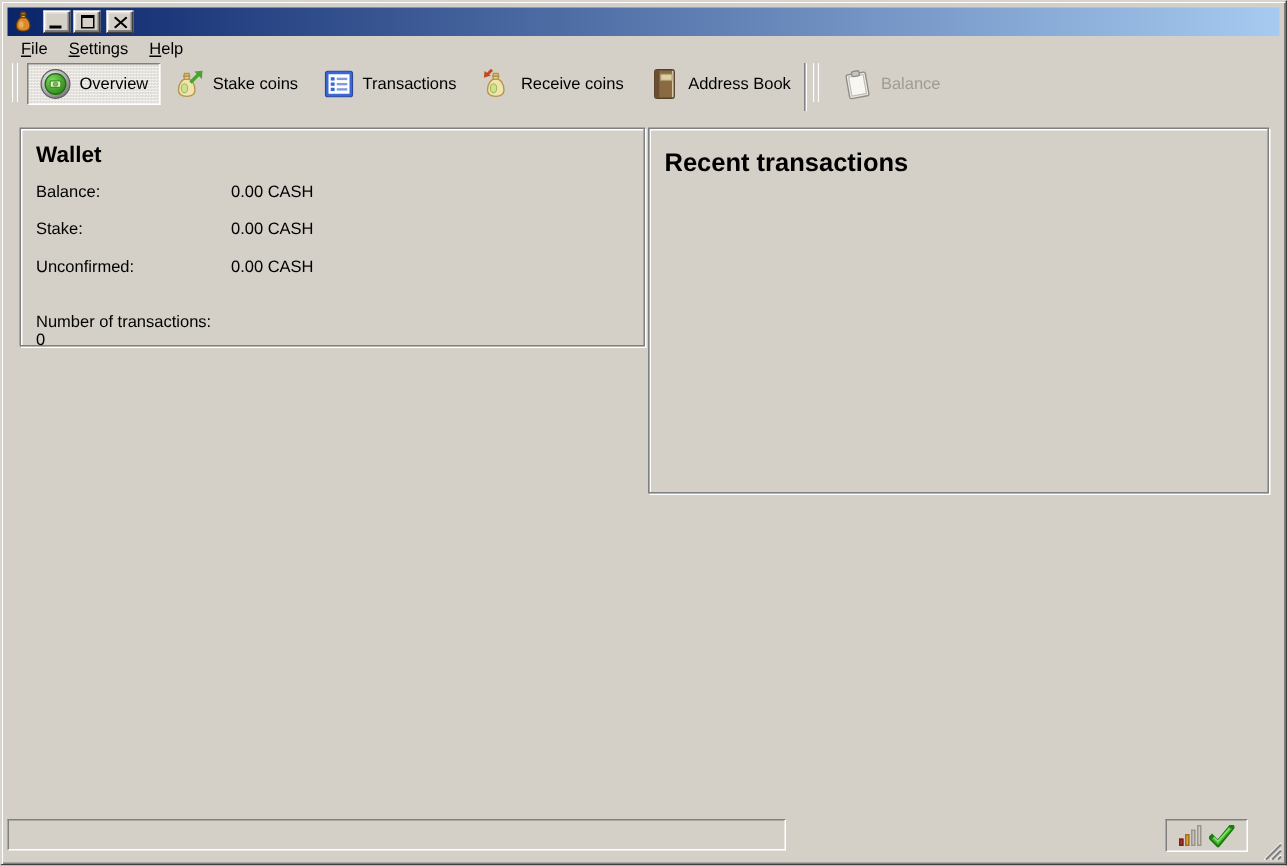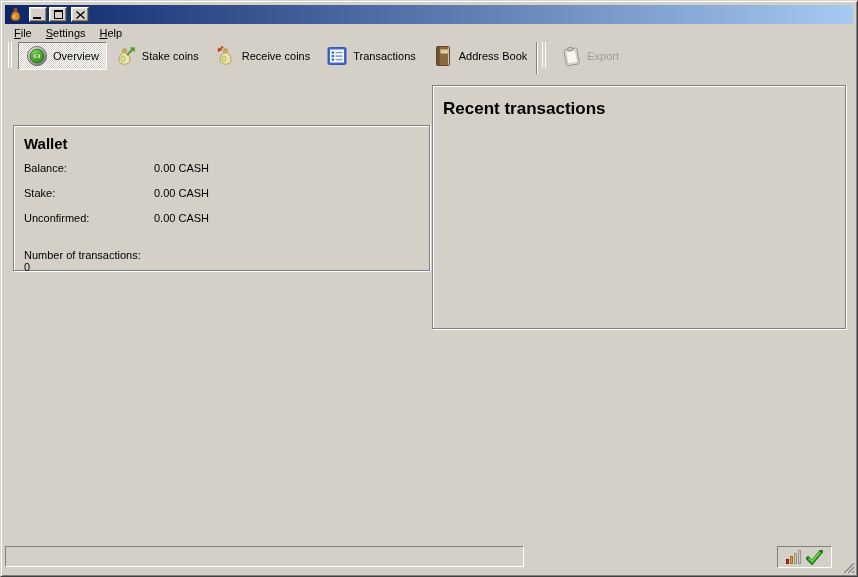--- a/index.html
+++ b/index.html
@@ -55,21 +55,21 @@
   .tb-sep { width:2px; height:32px; border-left:1px solid #808080; border-right:1px solid #ffffff; margin:0 1px; flex:none; }
   .tbtn.disabled { color:#a09c92; }
 
   
   .content { position:absolute; left:4px; top:75px; right:4px; bottom:33px; background:#d4d0c8; }
   .panel {
     position:absolute; background:#d4d0c8;
     border:1px solid #808080;
     box-shadow: 1px 1px 0 #ffffff, inset 1px 1px 0 #ffffff;
   }
-  .panel-wallet { left:8px; top:9px; width:417px; height:146px;margin-top:40px; }
+  .panel-wallet { left:8px; top:9px; width:417px; height:146px; }
   .panel-recent { left:427px; top:9px; width:414px; height:244px; }
 
   .wallet-title { position:absolute; left:10px; top:9px; font-size:15px; font-weight:bold; }
   .wrow { position:absolute; left:10px; display:flex; }
   .wrow .lbl { width:130px; }
   .wrow .val { font-weight:normal; }
   .wrow.r0 { top:36px; } .wrow.r1 { top:61px; } .wrow.r2 { top:86px; } .wrow.r3 { top:123px;flex-direction:column; }
   .wrow.r3 .val { font-weight:normal; }
 
   .recent-title { position:absolute; left:10px; top:13px; font-weight:bold; font-size:17px; }
@@ -158,46 +158,46 @@
         <path d="M8 3.9 L11 3.9 L11.4 5.8 L7.6 5.8 Z" fill="#d8bc6a" stroke="#b2954a" stroke-width="0.9"></path>
         <ellipse cx="8" cy="13.8" rx="2.1" ry="3" fill="#cfe093" stroke="#9cba52" stroke-width="0.7"></ellipse>
         <path d="M12 10 L18 4" stroke="#4aa32c" stroke-width="2.2"></path>
         <path d="M14.6 2.6 L20 2.2 L19.6 7.6 Z" fill="#4aa32c"></path>
       </svg>
       <span>Stake coins</span>
     </button>
 
     <button class="tbtn">
       <svg class="ticon" viewBox="0 0 22 22">
-        <path d="M10.5 7.5 C7 7.5 5 11.5 5 15 C5 18 7.5 19.2 10.5 19.2 C13.5 19.2 16 18 16 15 C16 11.5 14 7.5 10.5 7.5 Z" fill="#f0e3ae" stroke="#b2954a" stroke-width="0.9"></path>
-        <path d="M8.6 5.8 L12.4 5.8 L12 7.7 L9 7.7 Z" fill="#e6d290" stroke="#b2954a" stroke-width="0.9"></path>
-        <path d="M9 3.9 L12 3.9 L12.4 5.8 L8.6 5.8 Z" fill="#d8bc6a" stroke="#b2954a" stroke-width="0.9"></path>
-        <ellipse cx="9" cy="13.8" rx="2.1" ry="3" fill="#cfe093" stroke="#9cba52" stroke-width="0.7"></ellipse>
-        <path d="M8 1.5 L4.5 5" stroke="#c3491f" stroke-width="2"></path>
-        <path d="M2.6 6.9 L3 2.4 L7.2 5.4 Z" fill="#c3491f"></path>
-      </svg>
-      <span>Receive coins</span>
-    </button>
-
-    <button class="tbtn">
-      <svg class="ticon" viewBox="0 0 22 22">
         <rect x="2" y="2.5" width="18" height="17" rx="1.5" fill="#3b68d6" stroke="#27479c" stroke-width="0.8"></rect>
         <rect x="4" y="4.5" width="14" height="13" fill="#ffffff"></rect>
         <rect x="5.5" y="6.5" width="2.6" height="2.2" fill="#3b68d6"></rect>
         <rect x="9.5" y="6.8" width="7" height="1.6" fill="#7e9be2"></rect>
         <rect x="5.5" y="10" width="2.6" height="2.2" fill="#3b68d6"></rect>
         <rect x="9.5" y="10.3" width="7" height="1.6" fill="#7e9be2"></rect>
         <rect x="5.5" y="13.5" width="2.6" height="2.2" fill="#3b68d6"></rect>
         <rect x="9.5" y="13.8" width="7" height="1.6" fill="#7e9be2"></rect>
       </svg>
       <span>Transactions</span>
     </button>
 
     <button class="tbtn">
       <svg class="ticon" viewBox="0 0 22 22">
+        <path d="M10.5 7.5 C7 7.5 5 11.5 5 15 C5 18 7.5 19.2 10.5 19.2 C13.5 19.2 16 18 16 15 C16 11.5 14 7.5 10.5 7.5 Z" fill="#f0e3ae" stroke="#b2954a" stroke-width="0.9"></path>
+        <path d="M8.6 5.8 L12.4 5.8 L12 7.7 L9 7.7 Z" fill="#e6d290" stroke="#b2954a" stroke-width="0.9"></path>
+        <path d="M9 3.9 L12 3.9 L12.4 5.8 L8.6 5.8 Z" fill="#d8bc6a" stroke="#b2954a" stroke-width="0.9"></path>
+        <ellipse cx="9" cy="13.8" rx="2.1" ry="3" fill="#cfe093" stroke="#9cba52" stroke-width="0.7"></ellipse>
+        <path d="M8 1.5 L4.5 5" stroke="#c3491f" stroke-width="2"></path>
+        <path d="M2.6 6.9 L3 2.4 L7.2 5.4 Z" fill="#c3491f"></path>
+      </svg>
+      <span>Receive coins</span>
+    </button>
+
+    <button class="tbtn">
+      <svg class="ticon" viewBox="0 0 22 22">
         <rect x="4.5" y="1.5" width="13" height="19" rx="1.5" fill="#8a6a42" stroke="#54402a" stroke-width="0.9"></rect>
         <rect x="4.5" y="1.5" width="3" height="19" rx="1" fill="#6a4e30"></rect>
         <rect x="15.8" y="2.2" width="1.2" height="17.6" fill="#c9b astroke" opacity="0"></rect>
         <rect x="16" y="2.2" width="1" height="17.6" fill="#d6c8a8"></rect>
         <rect x="8.5" y="4.5" width="7.5" height="4" fill="#ddd0a2" stroke="#b0a070" stroke-width="0.7"></rect>
       </svg>
       <span>Address Book</span>
     </button>
 
     <span class="tb-sep"></span>
@@ -207,21 +207,21 @@
       </span>
 
     <button class="tbtn disabled">
       <svg class="ticon" viewBox="0 0 22 22">
         <g transform="rotate(-10 11 11)">
           <rect x="5" y="4" width="13" height="16" rx="1.2" fill="#e9e7e1" stroke="#8e8c84" stroke-width="0.9"></rect>
           <rect x="6.6" y="5.6" width="9.8" height="12.8" fill="#f7f6f2" stroke="#bdbab2" stroke-width="0.7"></rect>
           <rect x="9" y="2.4" width="5" height="3.4" rx="1" fill="#c9c6be" stroke="#8e8c84" stroke-width="0.9"></rect>
         </g>
       </svg>
-      <span>Export</span>
+      <span>Balance</span>
     </button>
   </div>
 
   <div class="content">
 
     <div class="panel panel-wallet">
       <div class="wallet-title">Wallet</div>
       <div class="wrow r0">
         <span class="lbl">Balance:</span>
         <span class="val">0.00 CASH</span>

